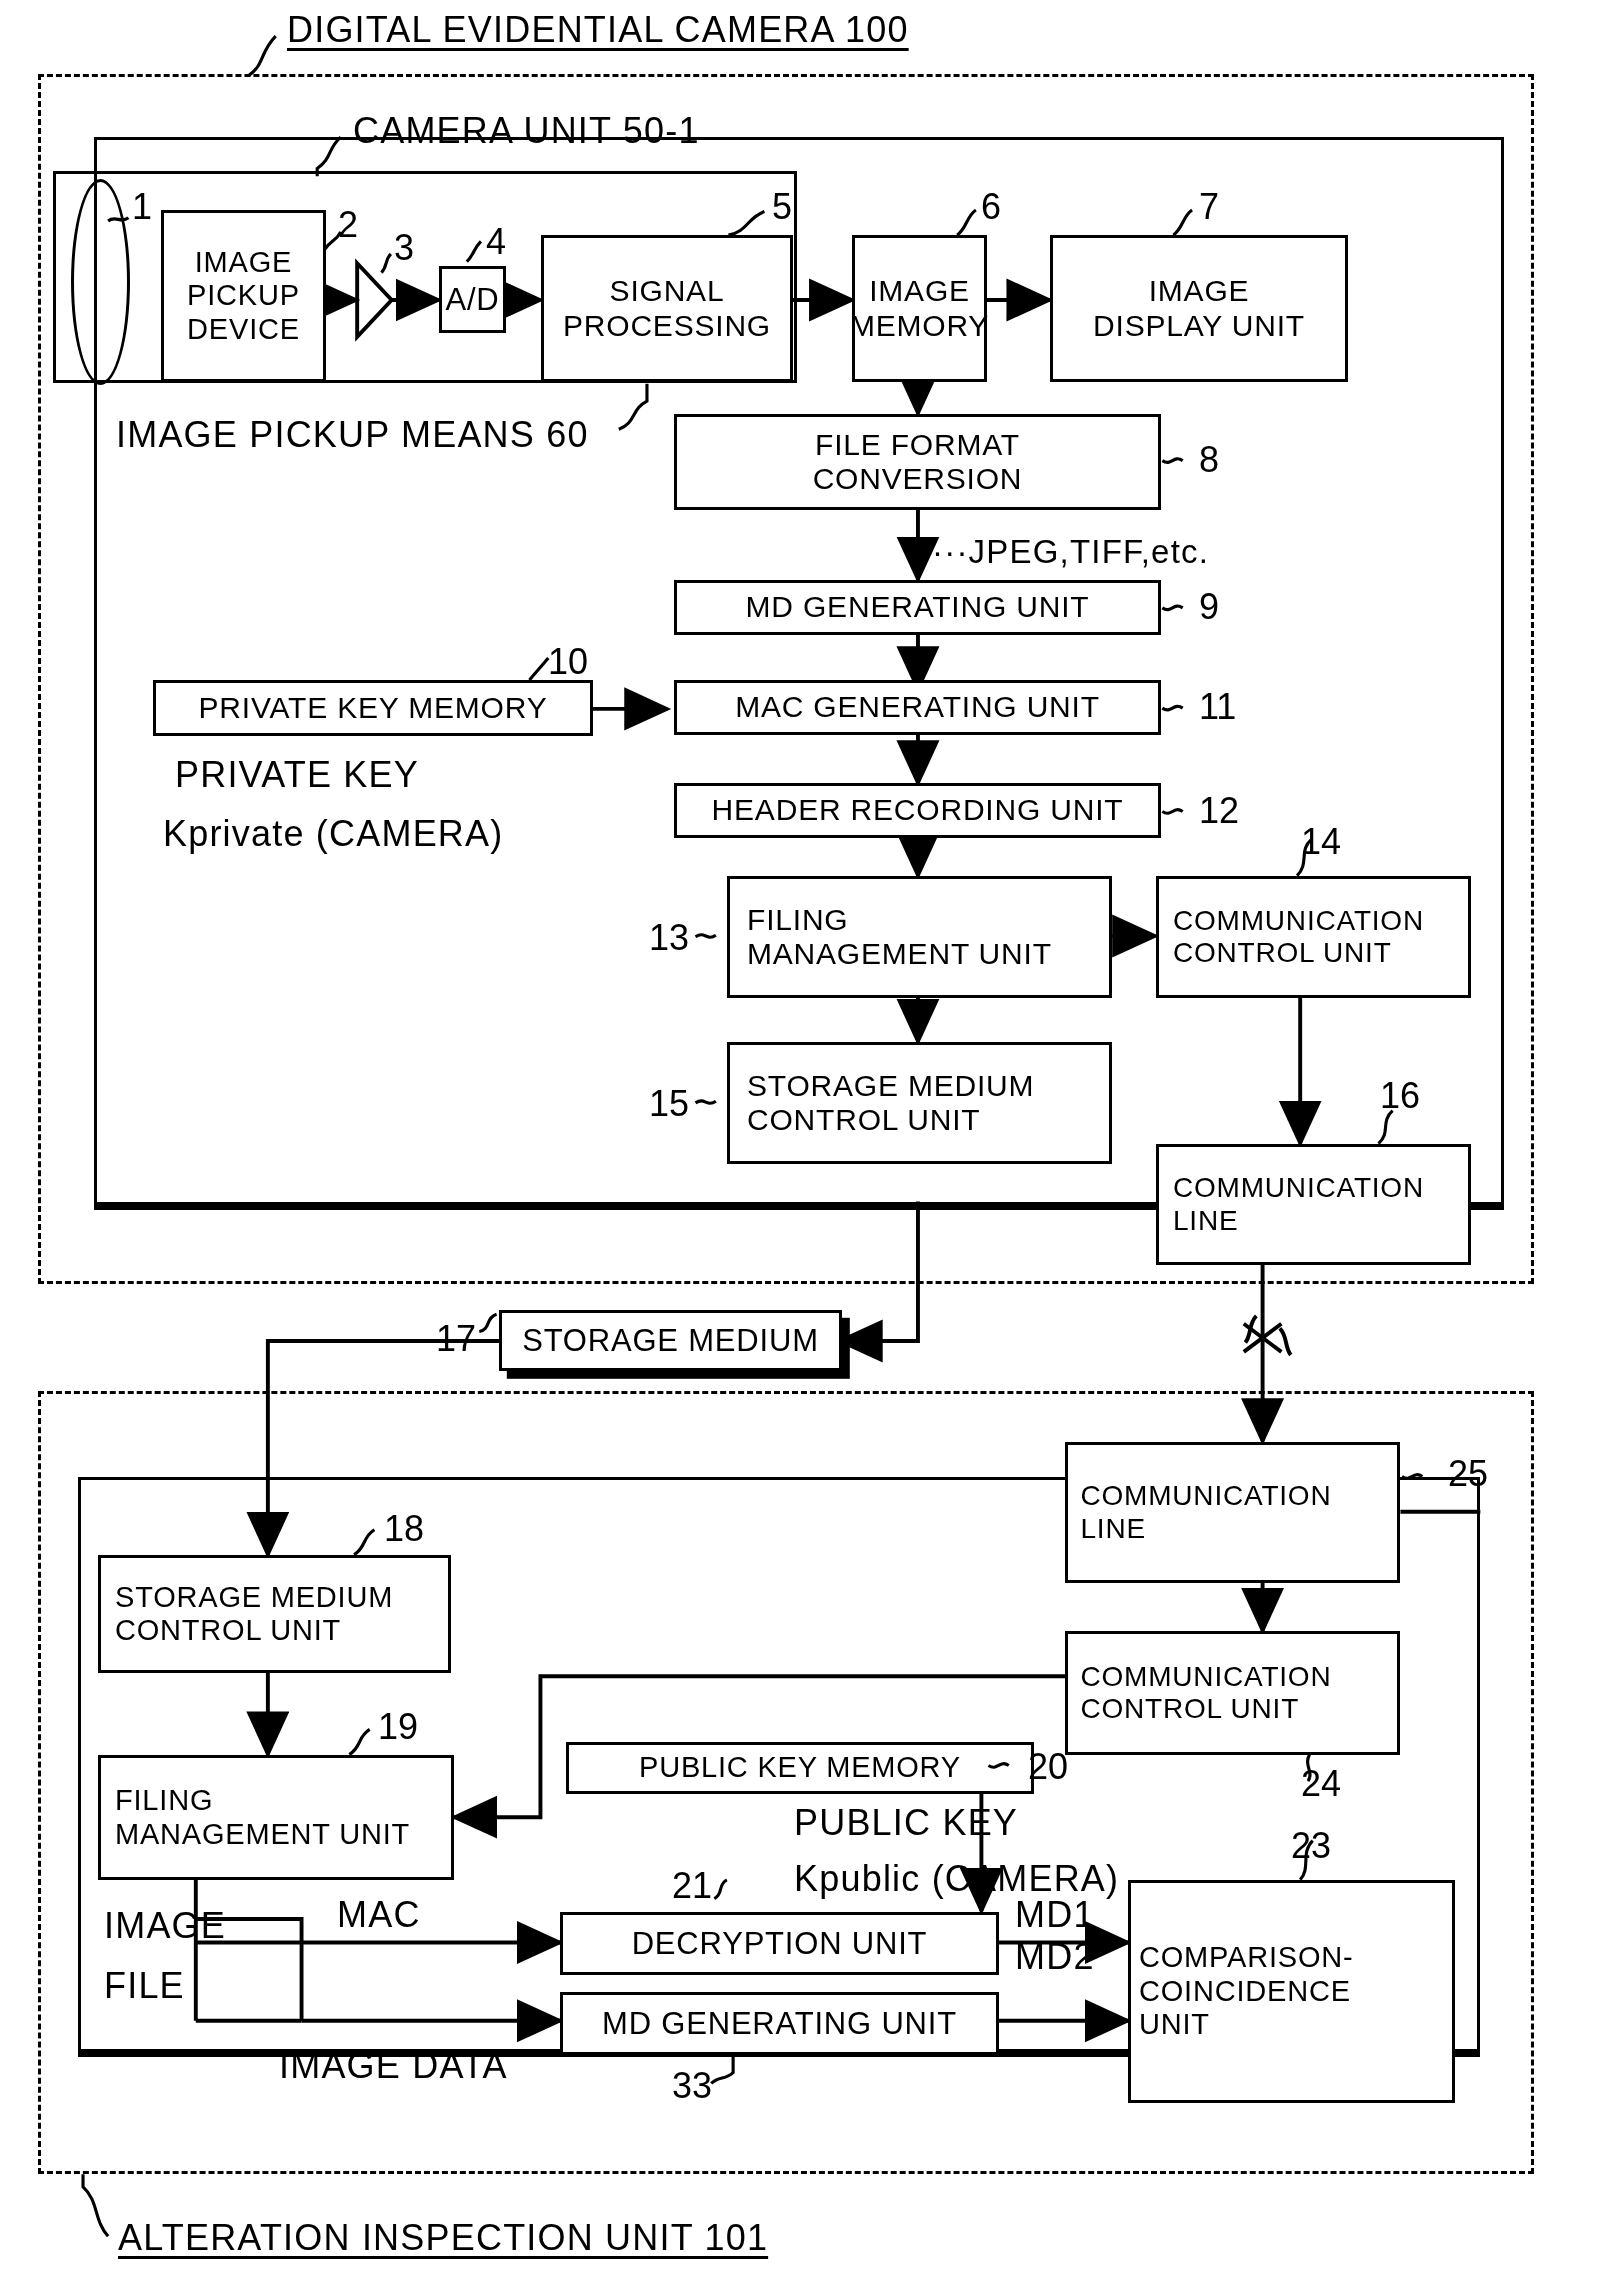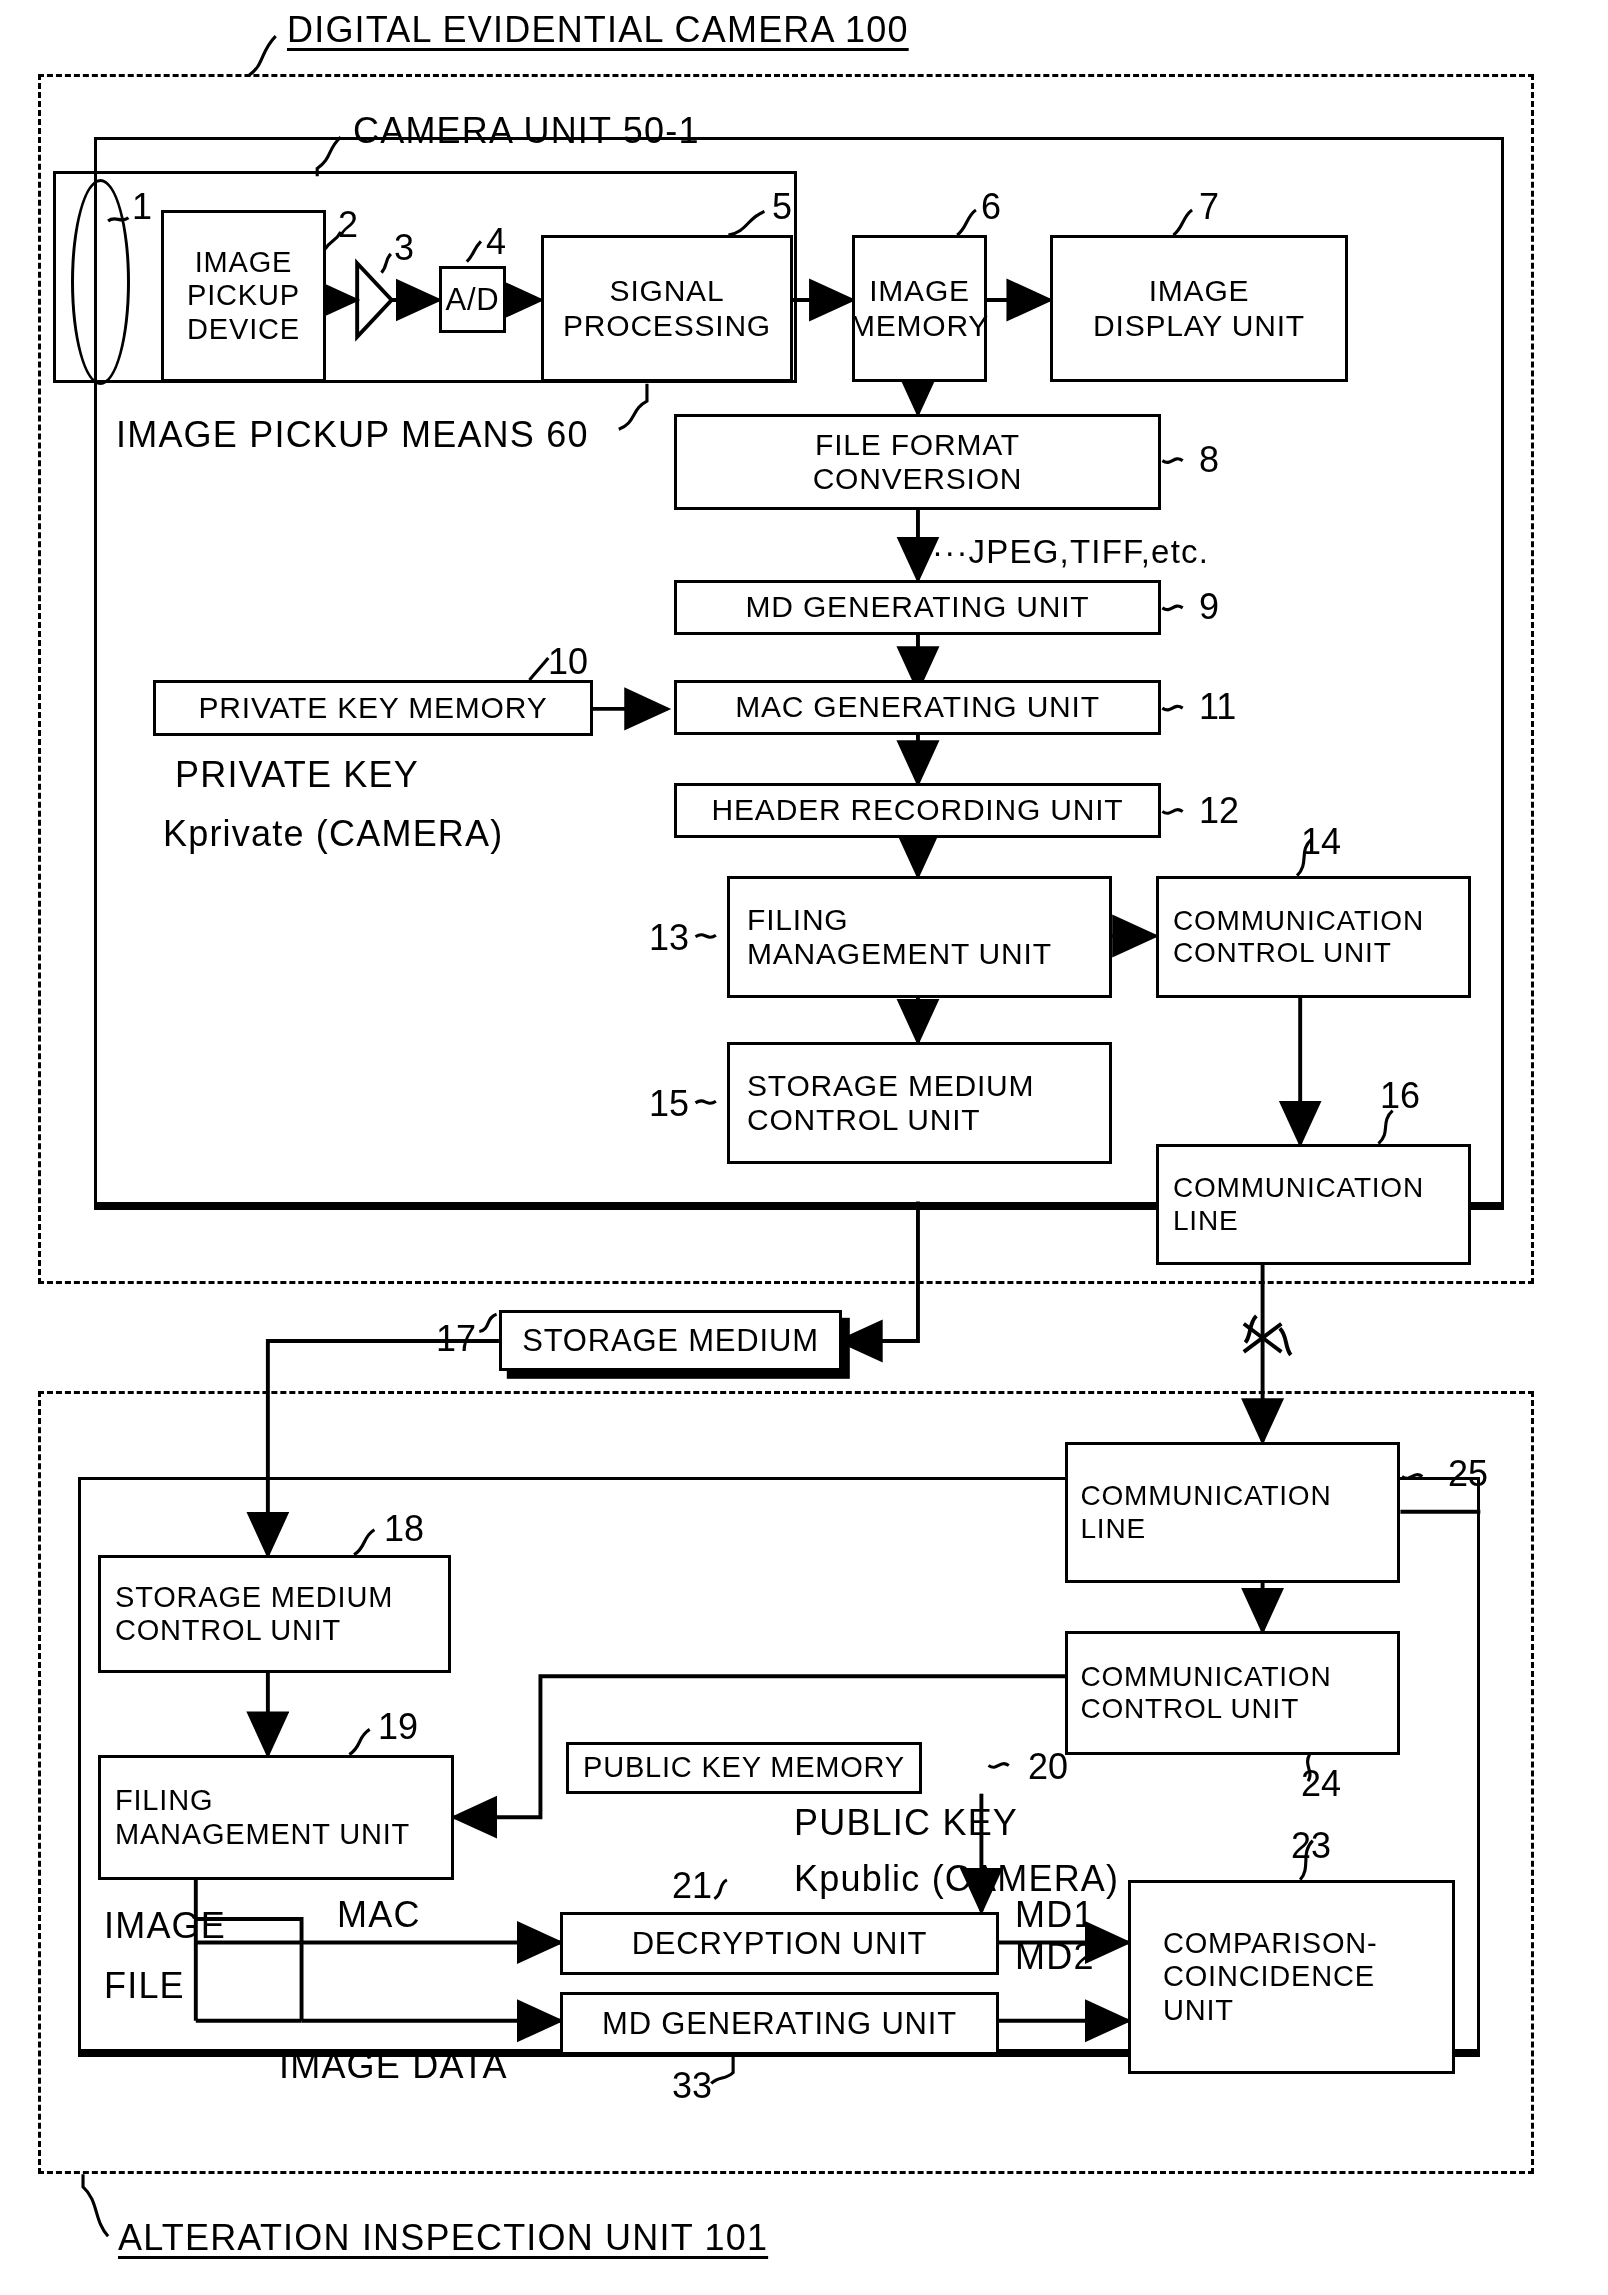--- a/index.html
+++ b/index.html
@@ -354,21 +354,21 @@
 
   <div class="box" style="left:98px; top:1755px; width:356px; height:125px; align-items:flex-start; padding-left:14px; font-size:29px;">
     <span class="ln">FILING</span>
     <span class="ln">MANAGEMENT UNIT</span>
   </div>
   <div class="num" style="left:378px; top:1706px;">19</div>
   <svg class="wires" viewBox="0 0 2053 2930" width="1608" height="2295">
     <path d="M446,2240 c16,-10 10,-22 26,-32" stroke="#000" stroke-width="4" fill="none"></path>
   </svg>
 
-  <div class="box" style="left:566px; top:1742px; width:356px; height:52px; font-size:29px;">
+  <div class="box" style="left:566px; top:1742px; width:468px; height:52px; font-size:29px;">
     <span class="ln">PUBLIC KEY MEMORY</span>
   </div>
   <div class="num" style="left:1028px; top:1746px;">20</div>
   <svg class="wires" viewBox="0 0 2053 2930" width="1608" height="2295">
     <path d="M1262,2254 c12,8 14,-8 26,0" stroke="#000" stroke-width="4" fill="none"></path>
   </svg>
   <div class="lbl" style="left:794px; top:1802px;">PUBLIC KEY</div>
   <div class="lbl" style="left:794px; top:1858px;">Kpublic (CAMERA)</div>
 
   <div class="lbl" style="left:104px; top:1905px;">IMAGE</div>
@@ -388,21 +388,21 @@
     <span class="ln">MD GENERATING UNIT</span>
   </div>
   <div class="num" style="left:672px; top:2065px;">33</div>
   <svg class="wires" viewBox="0 0 2053 2930" width="1608" height="2295">
     <path d="M908,2660 c10,-10 18,-4 28,-14 L936,2622" stroke="#000" stroke-width="4" fill="none"></path>
   </svg>
 
   <div class="lbl" style="left:1015px; top:1894px;">MD1</div>
   <div class="lbl" style="left:1015px; top:1936px;">MD2</div>
 
-  <div class="box" style="left:1128px; top:1880px; width:327px; height:194px; align-items:flex-start; padding-left:32px; font-size:29px;">
+  <div class="box" style="left:1128px; top:1880px; width:327px; height:223px; align-items:flex-start; padding-left:8px; font-size:29px;">
     <span class="ln">COMPARISON-</span>
     <span class="ln">COINCIDENCE</span>
     <span class="ln">UNIT</span>
   </div>
   <div class="num" style="left:1291px; top:1825px;">23</div>
   <svg class="wires" viewBox="0 0 2053 2930" width="1608" height="2295">
     <path d="M1660,2400 c14,-16 0,-34 16,-50" stroke="#000" stroke-width="4" fill="none"></path>
   </svg>
 
 </div>

